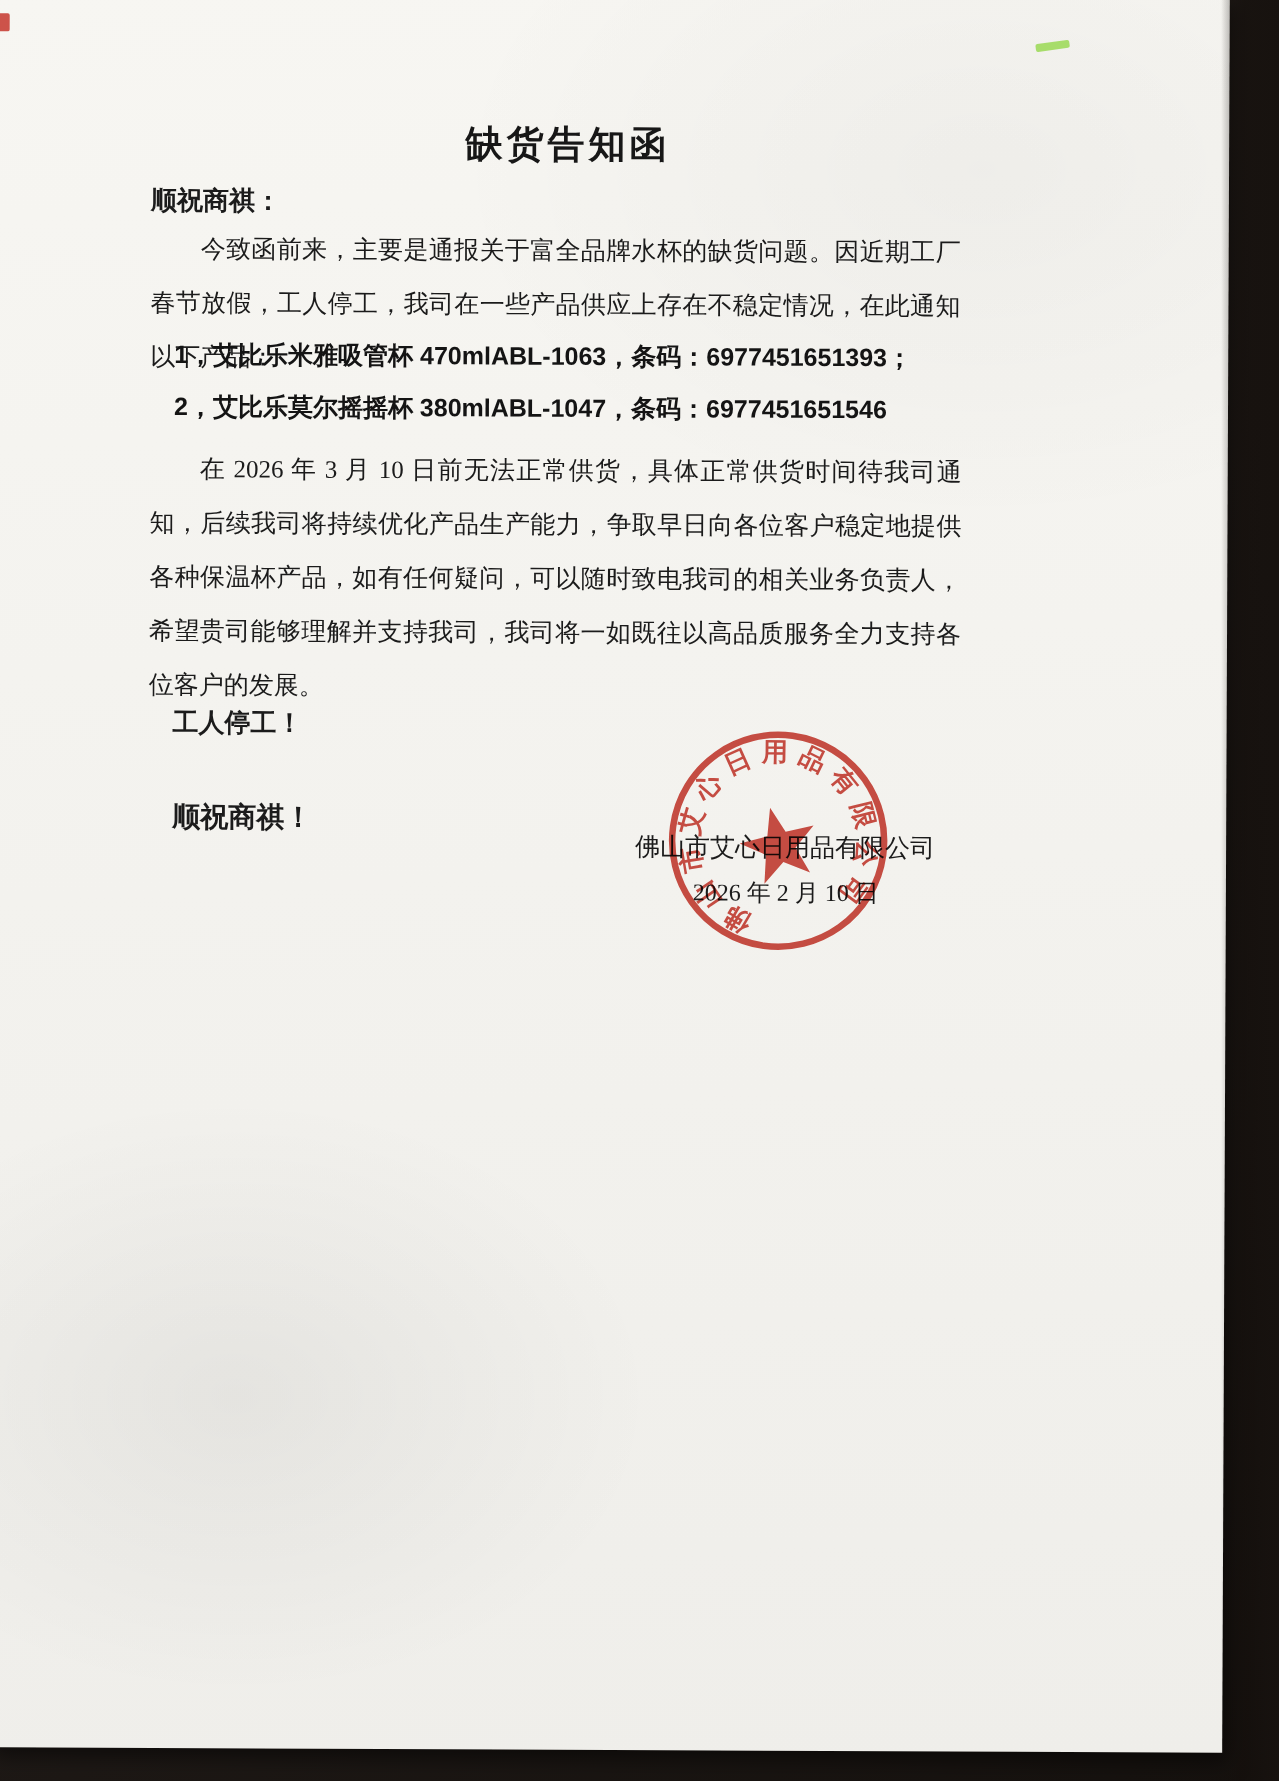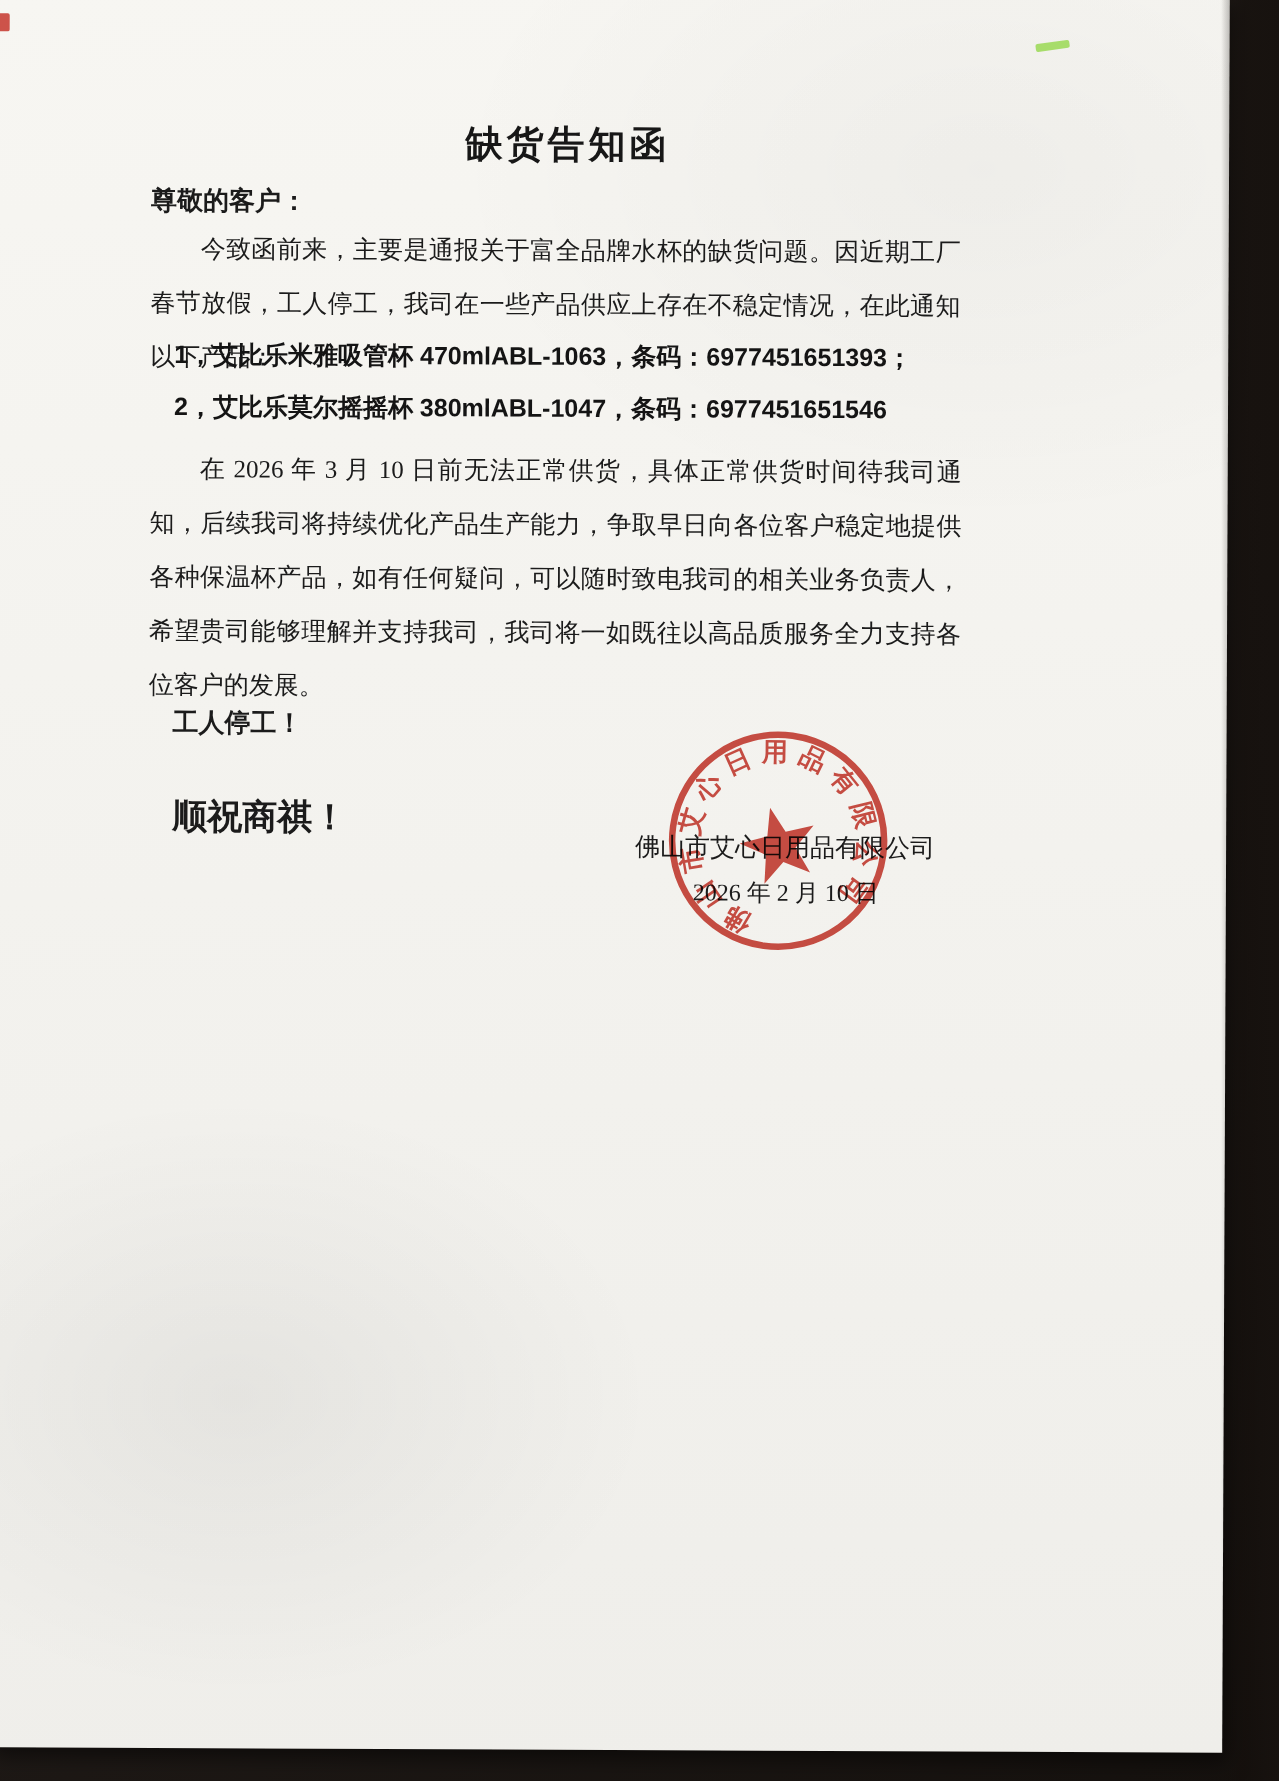--- a/index.html
+++ b/index.html
@@ -34,21 +34,21 @@
     font-weight:bold;font-size:25px;color:#141414;
     font-family:"Liberation Sans","DejaVu Sans",sans-serif;
   }
   .product-1{top:348px;}
   .product-2{top:400px;}
   .para2{
     position:absolute;top:452px;left:158px;width:812px;
     text-indent:2em;text-align:justify;
   }
   .closing{position:absolute;top:706px;left:182px;font-weight:bold;font-size:26px;}
-  .wish{position:absolute;top:800px;left:182px;font-weight:bold;font-size:35px;}
+  .wish{position:absolute;top:800px;left:182px;font-weight:bold;font-size:28px;}
   .company-line{position:absolute;top:838px;left:645px;font-size:25px;color:#1b1b1b;}
   .date-line{position:absolute;top:884px;left:703px;font-size:24px;color:#1b1b1b;}
   .stamp{
     position:absolute;left:668px;top:728px;width:240px;height:240px;
     transform:rotate(-14deg);
     opacity:0.88;
     mix-blend-mode:multiply;
   }
   .artifact{position:absolute;border-radius:2px;}
   .artifact-red-corner{left:0;top:24px;width:16px;height:18px;background:#c22a1f;opacity:.8;}
@@ -59,21 +59,21 @@
   }
 </style>
 </head>
 <body>
 
 <div class="photo">
   <div class="paper">
 
     <div class="title">缺货告知函</div>
 
-    <div class="salutation body-text">尊敬的客户：</div>
+    <div class="salutation body-text">顺祝商祺：</div>
 
     <div class="para1 body-text">今致函前来，主要是通报关于富全品牌水杯的缺货问题。因近期工厂春节放假，工人停工，我司在一些产品供应上存在不稳定情况，在此通知以下产品：</div>
 
     <div class="product-line product-1">1，艾比乐米雅吸管杯 470mlABL-1063，条码：6977451651393；</div>
     <div class="product-line product-2">2，艾比乐莫尔摇摇杯 380mlABL-1047，条码：6977451651546</div>
 
     <div class="para2 body-text">在 2026 年 3 月 10 日前无法正常供货，具体正常供货时间待我司通知，后续我司将持续优化产品生产能力，争取早日向各位客户稳定地提供各种保温杯产品，如有任何疑问，可以随时致电我司的相关业务负责人，希望贵司能够理解并支持我司，我司将一如既往以高品质服务全力支持各位客户的发展。</div>
 
     <div class="closing body-text">工人停工！</div>
 

